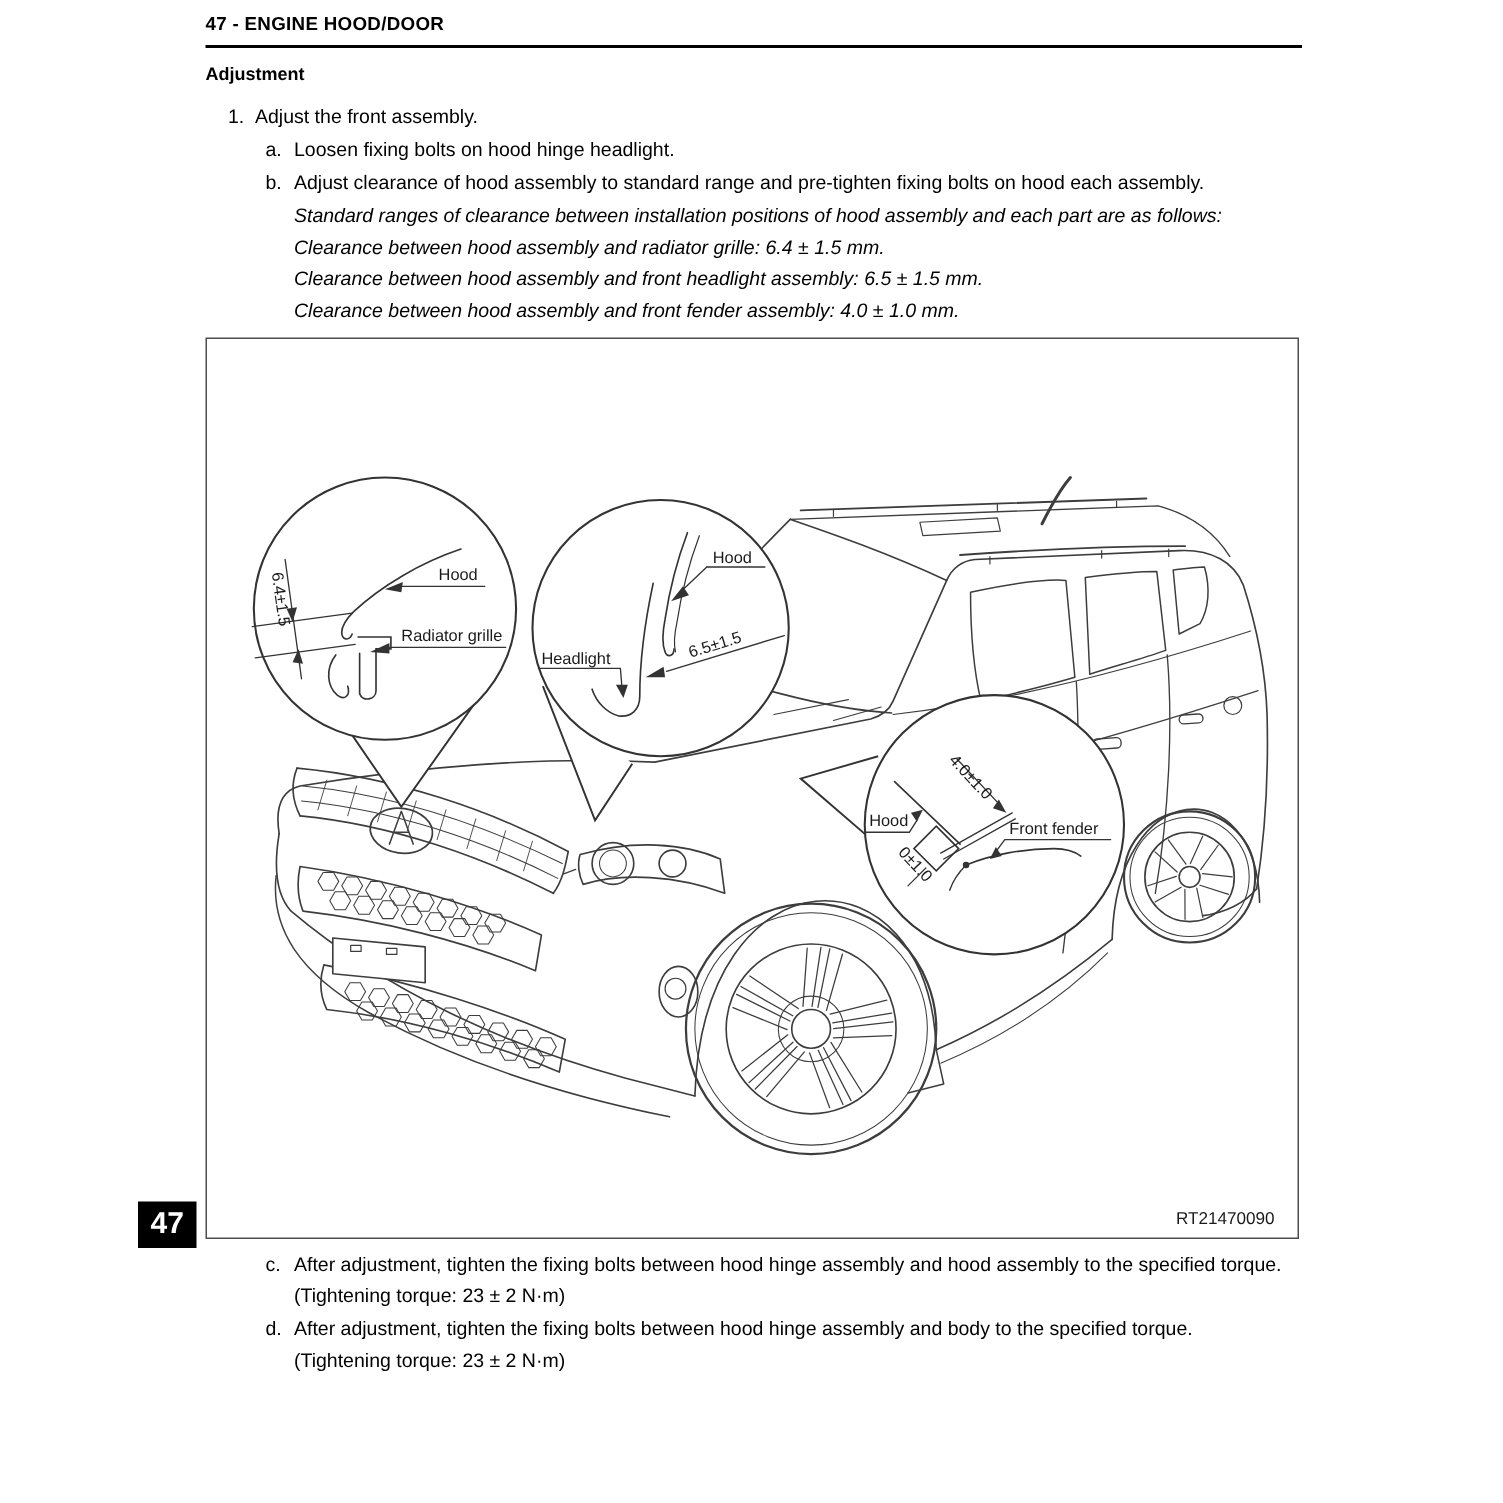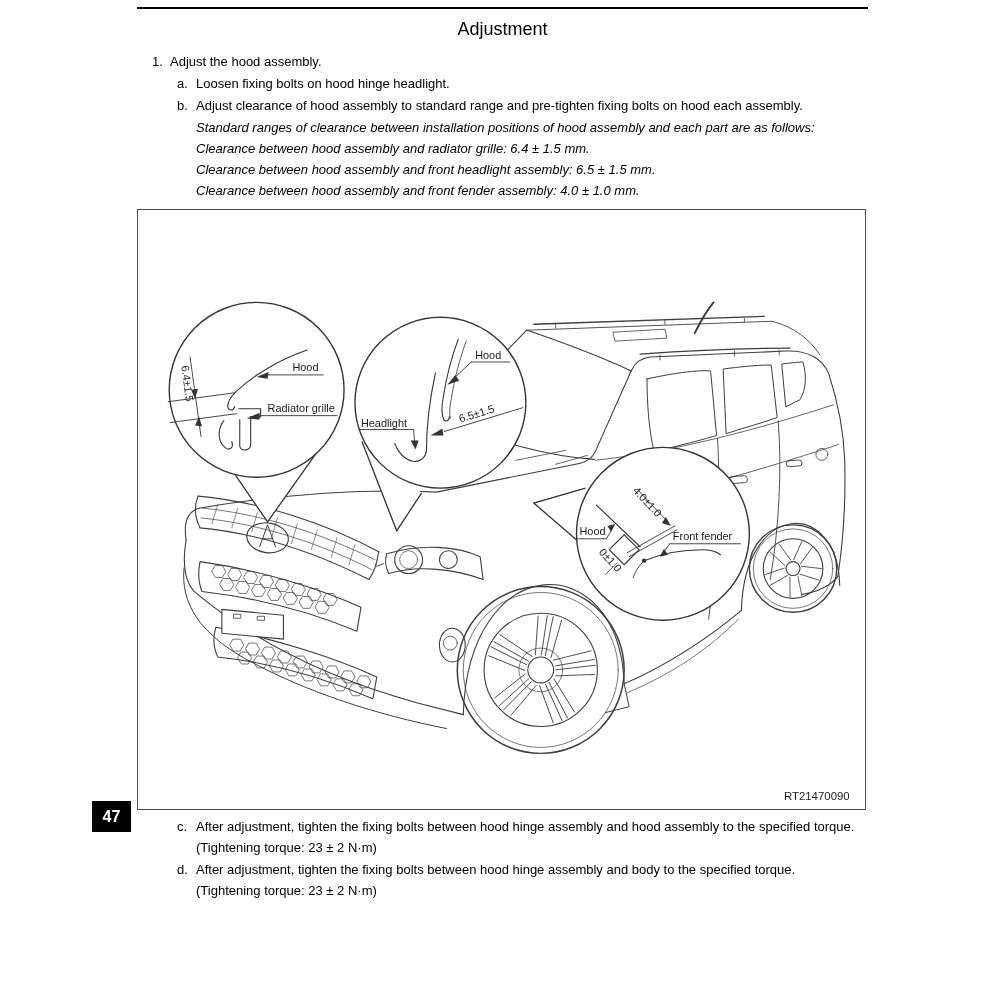--- a/index.html
+++ b/index.html
@@ -1,47 +1,48 @@
 <!DOCTYPE html>
 <html><head>
 <meta charset="utf-8">
 <style>
   html,body{margin:0;padding:0;background:#fff;}
   .page{position:relative;width:1002px;height:1002px;background:#fff;overflow:hidden;
         font-family:"Liberation Sans","DejaVu Sans",sans-serif;color:#000;}
   .content{position:absolute;left:137px;top:0;width:731px;}
   .doc-header{padding-top:9px;font-size:12.5px;font-weight:bold;letter-spacing:.2px;}
   .rule{border-top:2px solid #000;margin-top:7px;}
-  .title{font-size:18px;font-weight:normal;margin:10px 0 11px 0;text-align:center;}
+  .title{font-size:12px;font-weight:bold;margin:10px 0 11px 0;}
   .li{display:flex;font-size:13px;line-height:21px;margin-bottom:1px;}
   .li .marker{flex:0 0 18px;}
   .l1{margin-left:15px;}
   .l2{margin-left:40px;}
   .l2 .marker{flex:0 0 19px;}
   .jtext{text-align:justify;}
   .para{margin-left:59px;font-size:13px;line-height:21px;font-style:italic;}
   .fig{margin-top:8px;width:727px;height:599px;border:1.6px solid #4d4d4d;background:#fff;}
   .fig svg{display:block;}
   .pagetab{position:absolute;left:92px;top:801px;width:39px;height:31px;background:#000;color:#fff;
-           font-weight:bold;font-size:16px;display:flex;align-items:center;justify-content:center;}
+           font-weight:bold;font-size:20px;display:flex;align-items:center;justify-content:center;}
   svg text{font-family:"Liberation Sans","DejaVu Sans",sans-serif;fill:#1a1a1a;}
 </style>
 </head>
 <body>
 
 <div class="page">
   <div class="pagetab">47</div>
 
   <div class="content">
+    <div class="doc-header">47 - ENGINE HOOD/DOOR</div>
     <div class="rule"></div>
     <div class="title">Adjustment</div>
 
     <div class="li l1">
       <span class="marker">1.</span>
-      <span>Adjust the hood assembly.</span>
+      <span>Adjust the front assembly.</span>
     </div>
     <div class="li l2">
       <span class="marker">a.</span>
       <span>Loosen fixing bolts on hood hinge headlight.</span>
     </div>
     <div class="li l2">
       <span class="marker">b.</span>
       <span class="jtext">Adjust clearance of hood assembly to standard range and pre-tighten fixing bolts on hood each assembly.</span>
     </div>
     <div class="para jtext">Standard ranges of clearance between installation positions of hood assembly and each part are as follows:</div>

